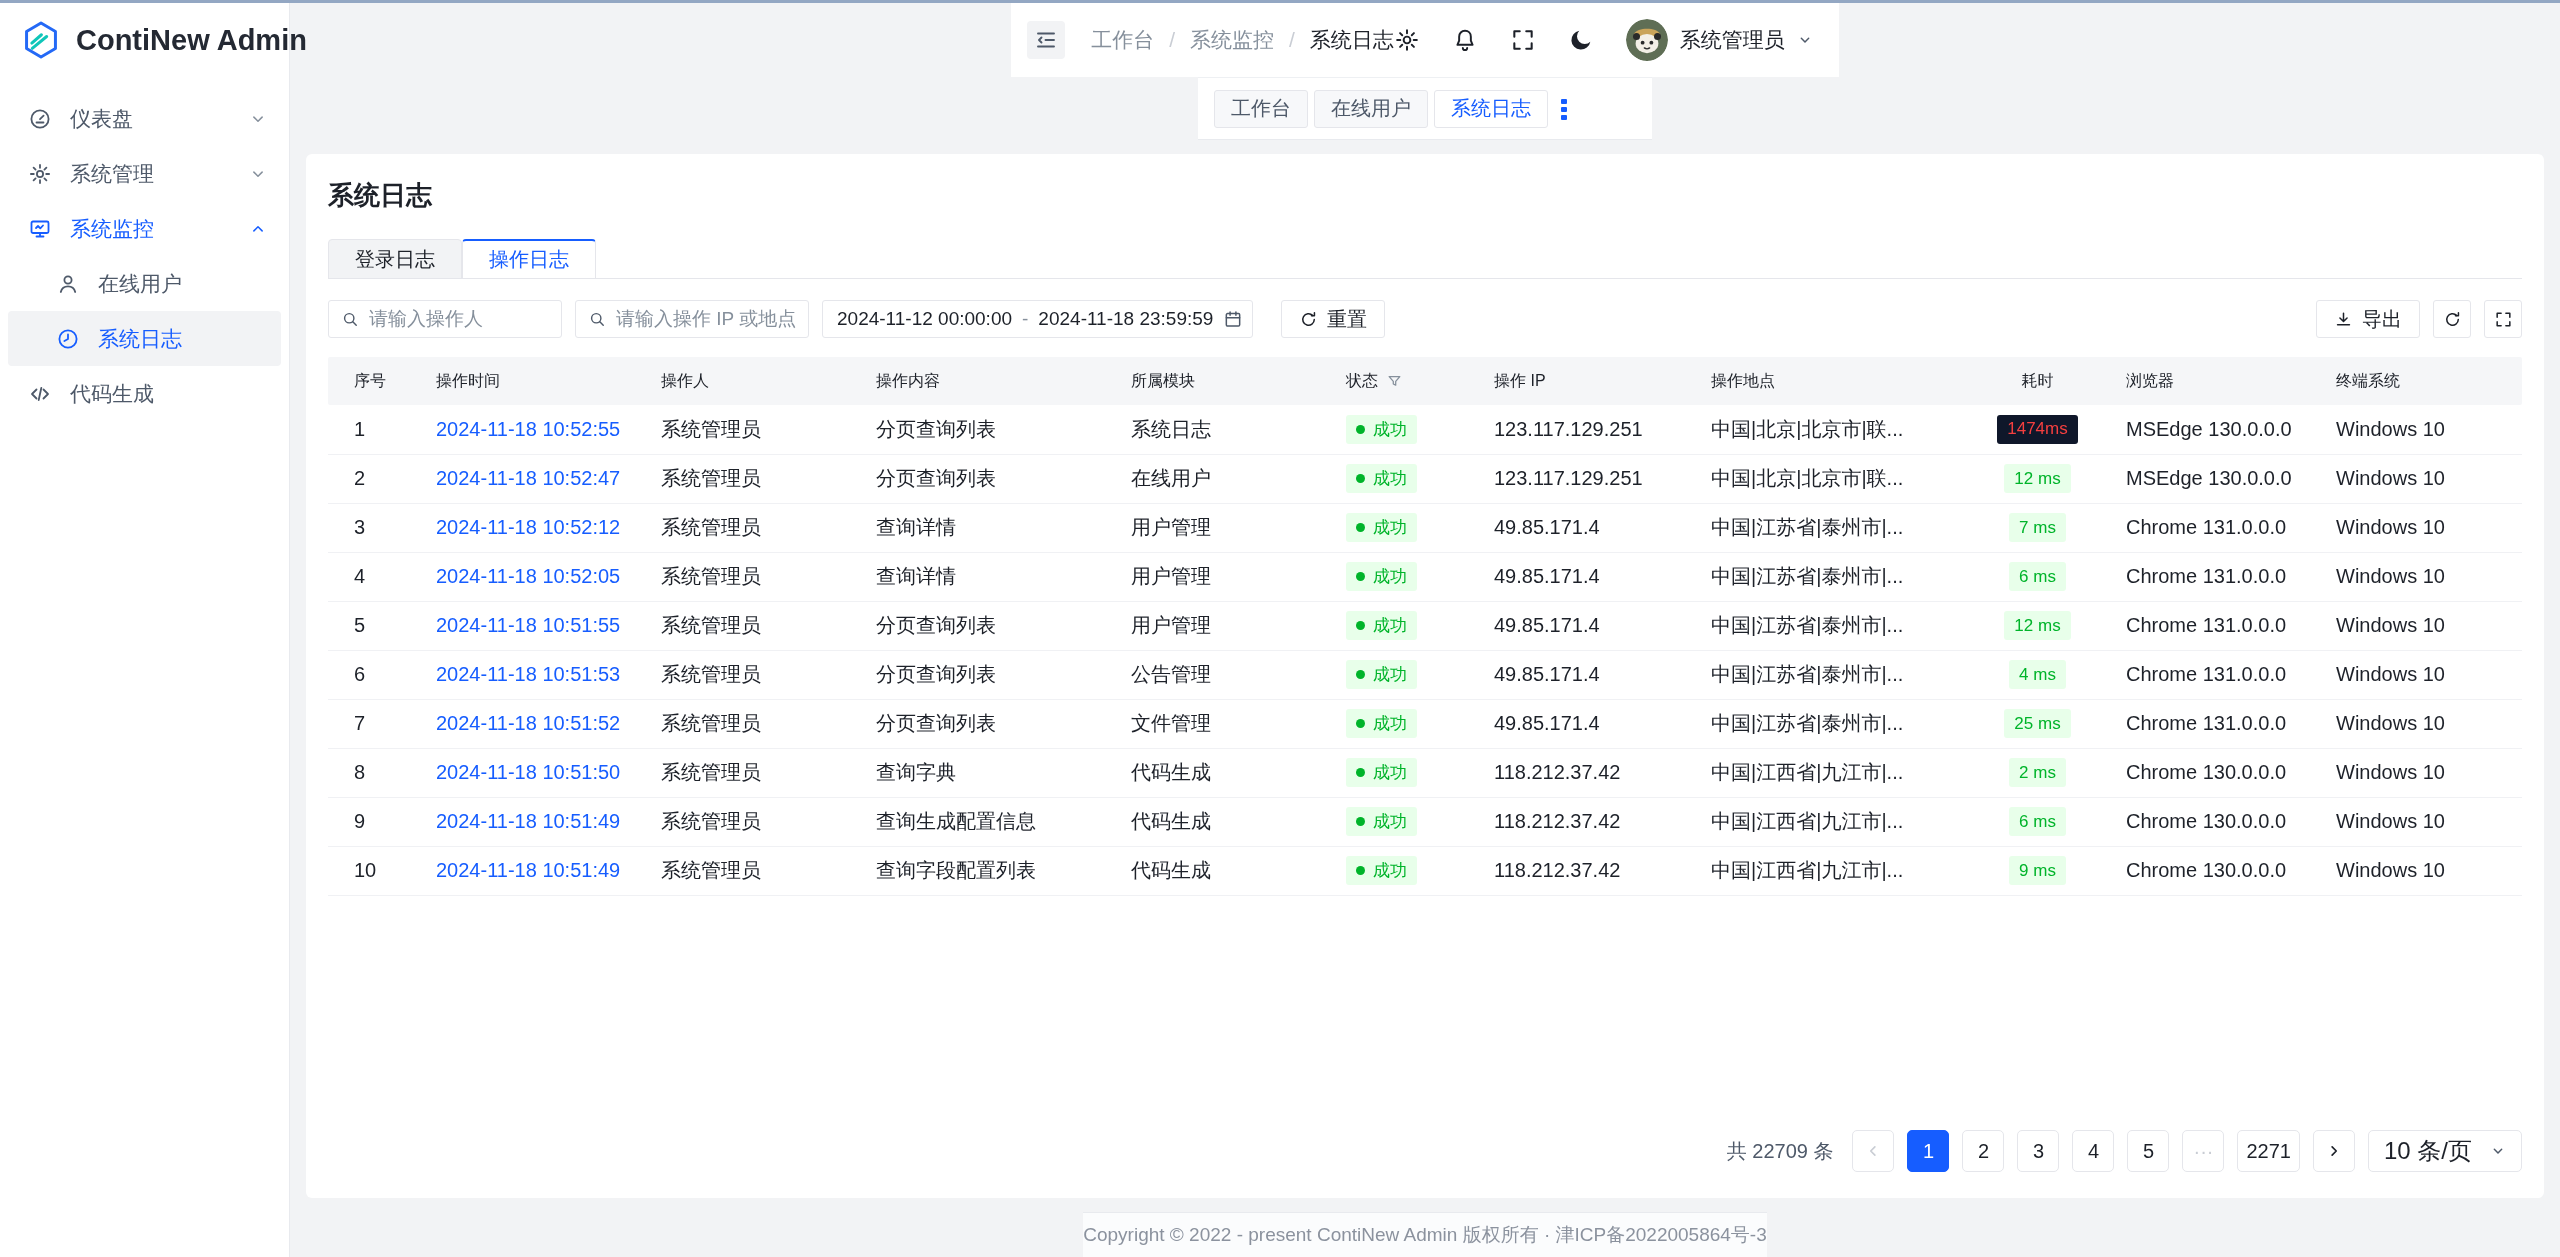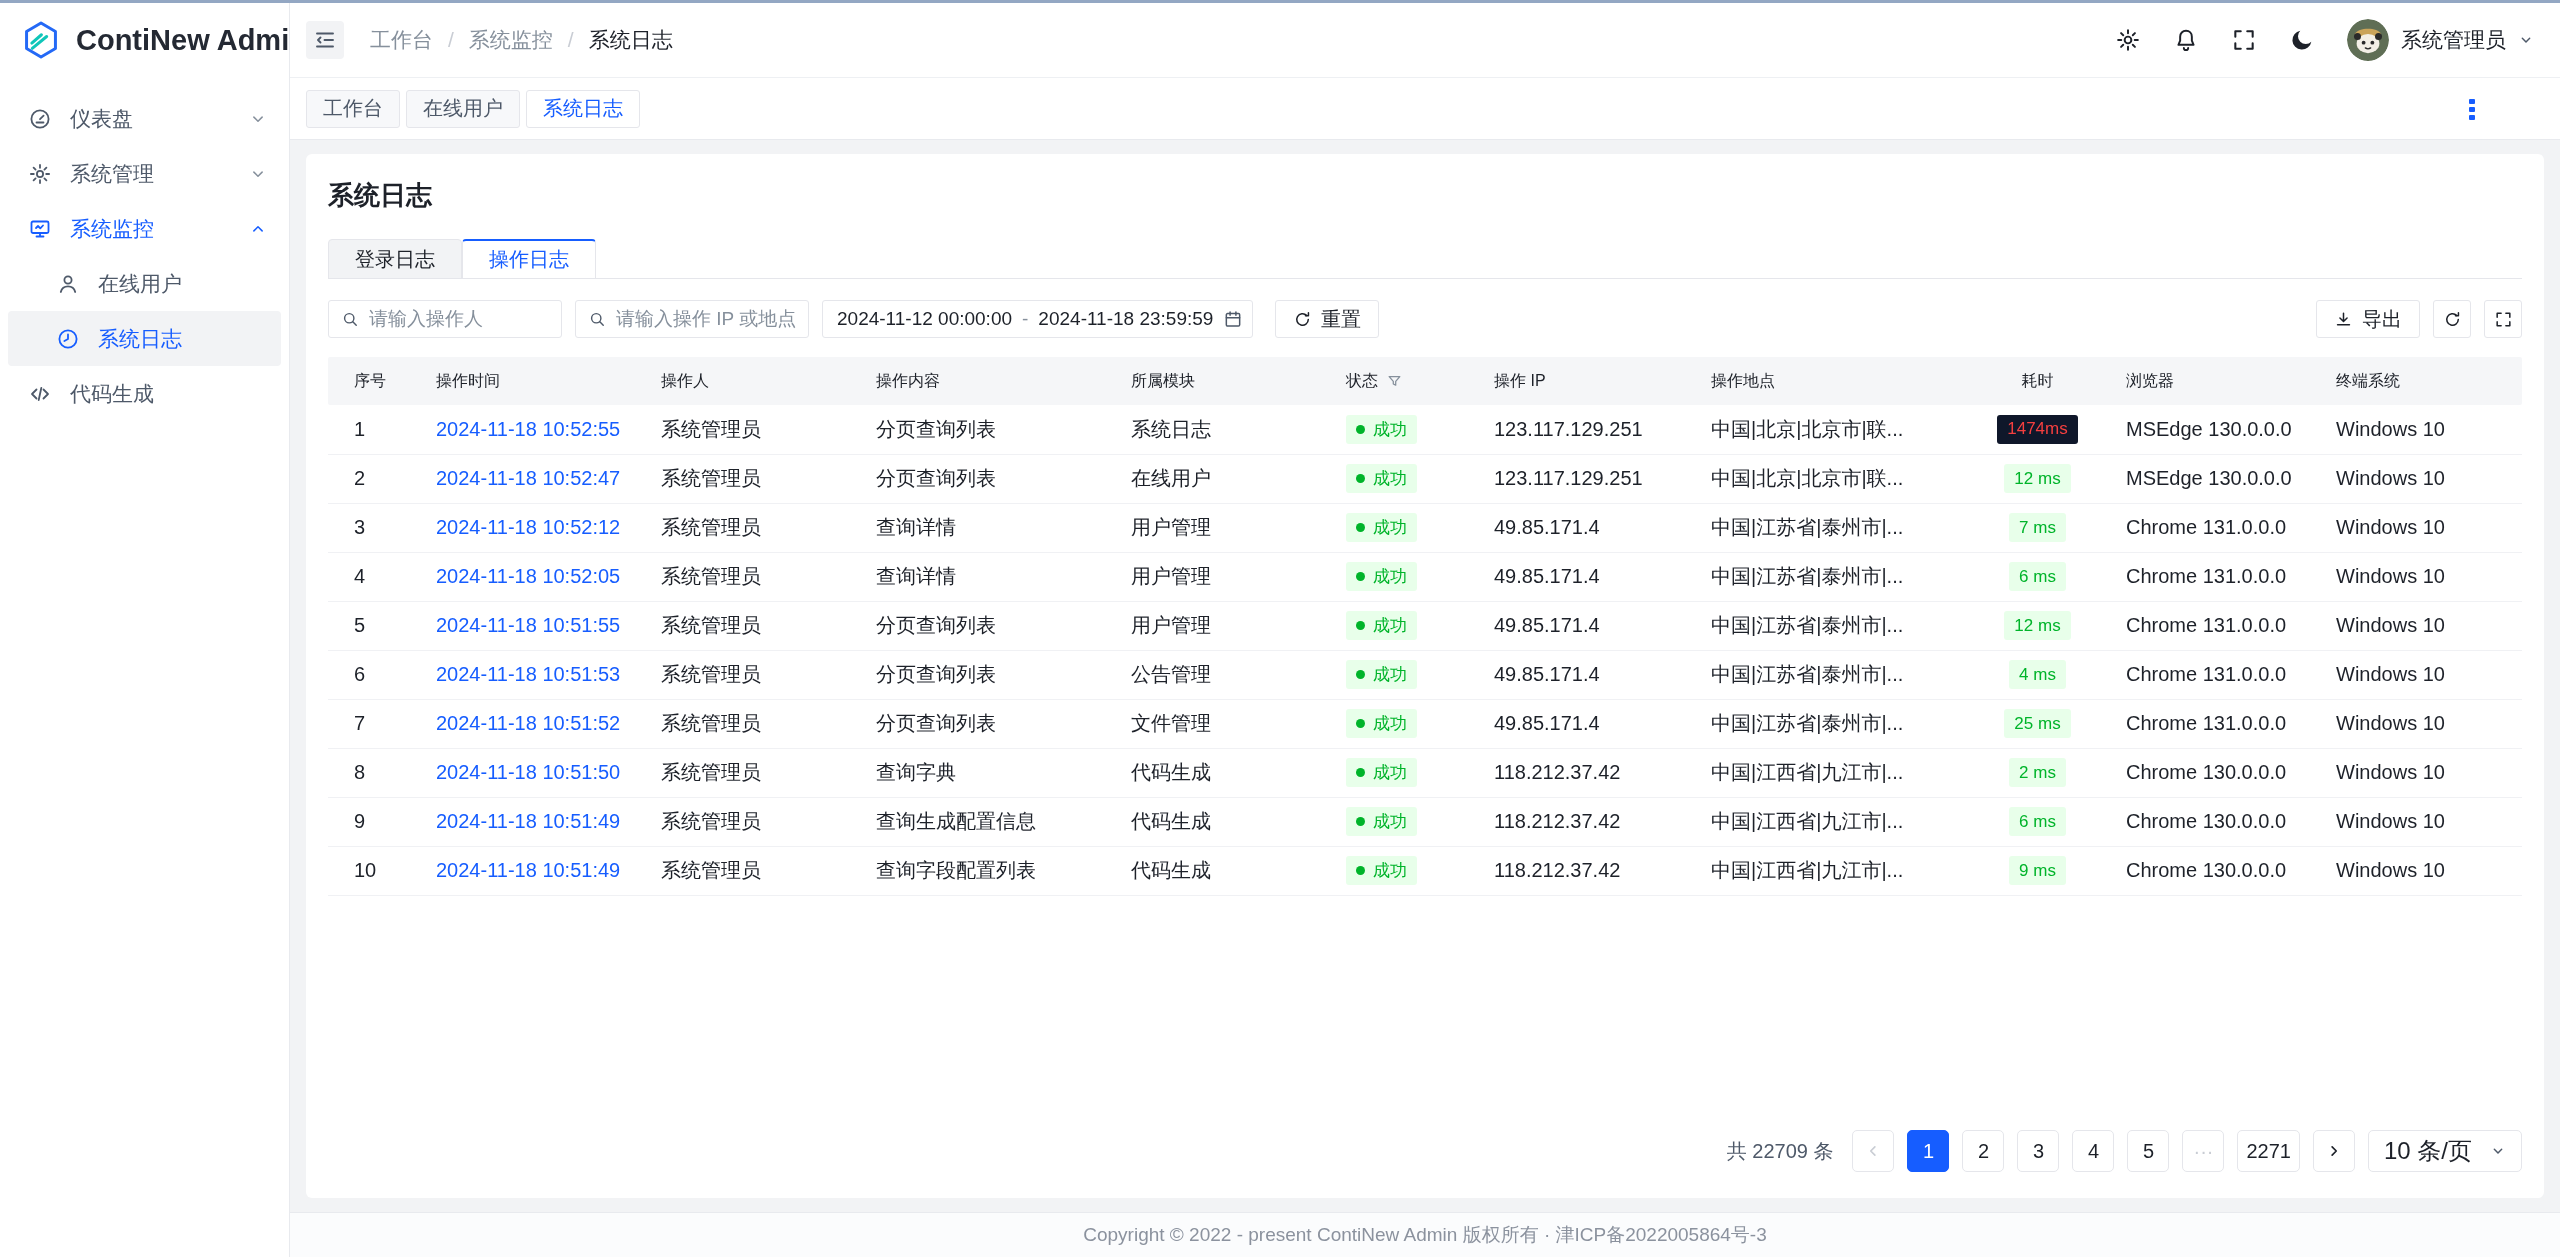--- a/index.html
+++ b/index.html
@@ -17,21 +17,21 @@
   .menu-item .icon { width:24px; height:24px; display:inline-flex; }
   .menu-item .icon svg { width:24px; height:24px; }
   .menu-item .chev { margin-left:auto; color:#86909c; width:18px; height:18px; display:inline-flex; }
   .menu-item .chev svg { width:18px; height:18px; }
   .menu-item.child { padding-left:48px; }
   .menu-item.parent-active { color:#165dff; }
   .menu-item.parent-active .chev { color:#165dff; }
   .menu-item.selected { background:#f2f3f5; color:#165dff; }
 
   
-  .main { flex:1; display:flex; flex-direction:column; min-width:0; }
+  .main { flex:1; display:flex; flex-direction:column; min-width:0;align-items:center; }
 
   .topbar { height:74px; background:#fff; display:flex; align-items:center; padding:0 26px 0 16px; }
   .collapse-btn { width:38px; height:38px; background:#f2f3f5; border-radius:4px; display:flex; align-items:center; justify-content:center; color:#4e5969; cursor:pointer; }
   .collapse-btn svg { width:24px; height:24px; }
   .breadcrumb { display:flex; align-items:center; gap:15px; margin-left:26px; font-size:21px; color:#86909c; }
   .crumb { cursor:pointer; }
   .crumb.current { color:#1d2129; }
   .crumb-sep { color:#c9cdd4; }
   .topbar-right { margin-left:auto; display:flex; align-items:center; gap:32px; }
   .tb-icon { width:26px; height:26px; color:#1d2129; display:inline-flex; cursor:pointer; }
@@ -67,21 +67,21 @@
   .date-range { width:431px; height:38px; border:1px solid #e5e6eb; border-radius:3px; display:flex; align-items:center; padding:0 14px; gap:10px; font-size:19px; color:#1d2129; cursor:pointer; background:#fff; }
   .date-range .dval { flex:1; text-align:center; white-space:nowrap; }
   .date-range .dsep { color:#86909c; }
   .date-range .icon { width:20px; height:20px; color:#4e5969; display:inline-flex; }
   .date-range .icon svg { width:20px; height:20px; }
   .btn { height:38px; background:#fff; border:1px solid #e5e6eb; border-radius:3px; display:flex; align-items:center; justify-content:center; gap:9px; padding:0 17px; font-size:20px; color:#1d2129; cursor:pointer; white-space:nowrap; }
   .btn .icon { width:19px; height:19px; display:inline-flex; color:#1d2129; }
   .btn .icon svg { width:19px; height:19px; }
   .btn.square { width:38px; padding:0; }
   .filter-right { margin-left:auto; display:flex; align-items:center; gap:13px; }
-  .reset-gap { margin-left:9px; }
+  .reset-gap { margin-left:15px; }
 
   
   .table-wrap { margin-top:19px; }
   table { width:100%; border-collapse:collapse; table-layout:fixed; }
   thead th { height:48px; background:#f5f6f8; font-size:16px; font-weight:500; color:#1d2129; text-align:left; padding:0 8px 0 16px; white-space:nowrap; }
   thead th:first-child { padding-left:26px; border-radius:2px 0 0 2px; }
   thead th:last-child { border-radius:0 2px 2px 0; }
   thead th.center, td.center { text-align:center; padding-left:8px; }
   th .th-inner { display:inline-flex; align-items:center; gap:8px; }
   th .funnel { width:17px; height:17px; color:#86909c; display:inline-flex; cursor:pointer; }

